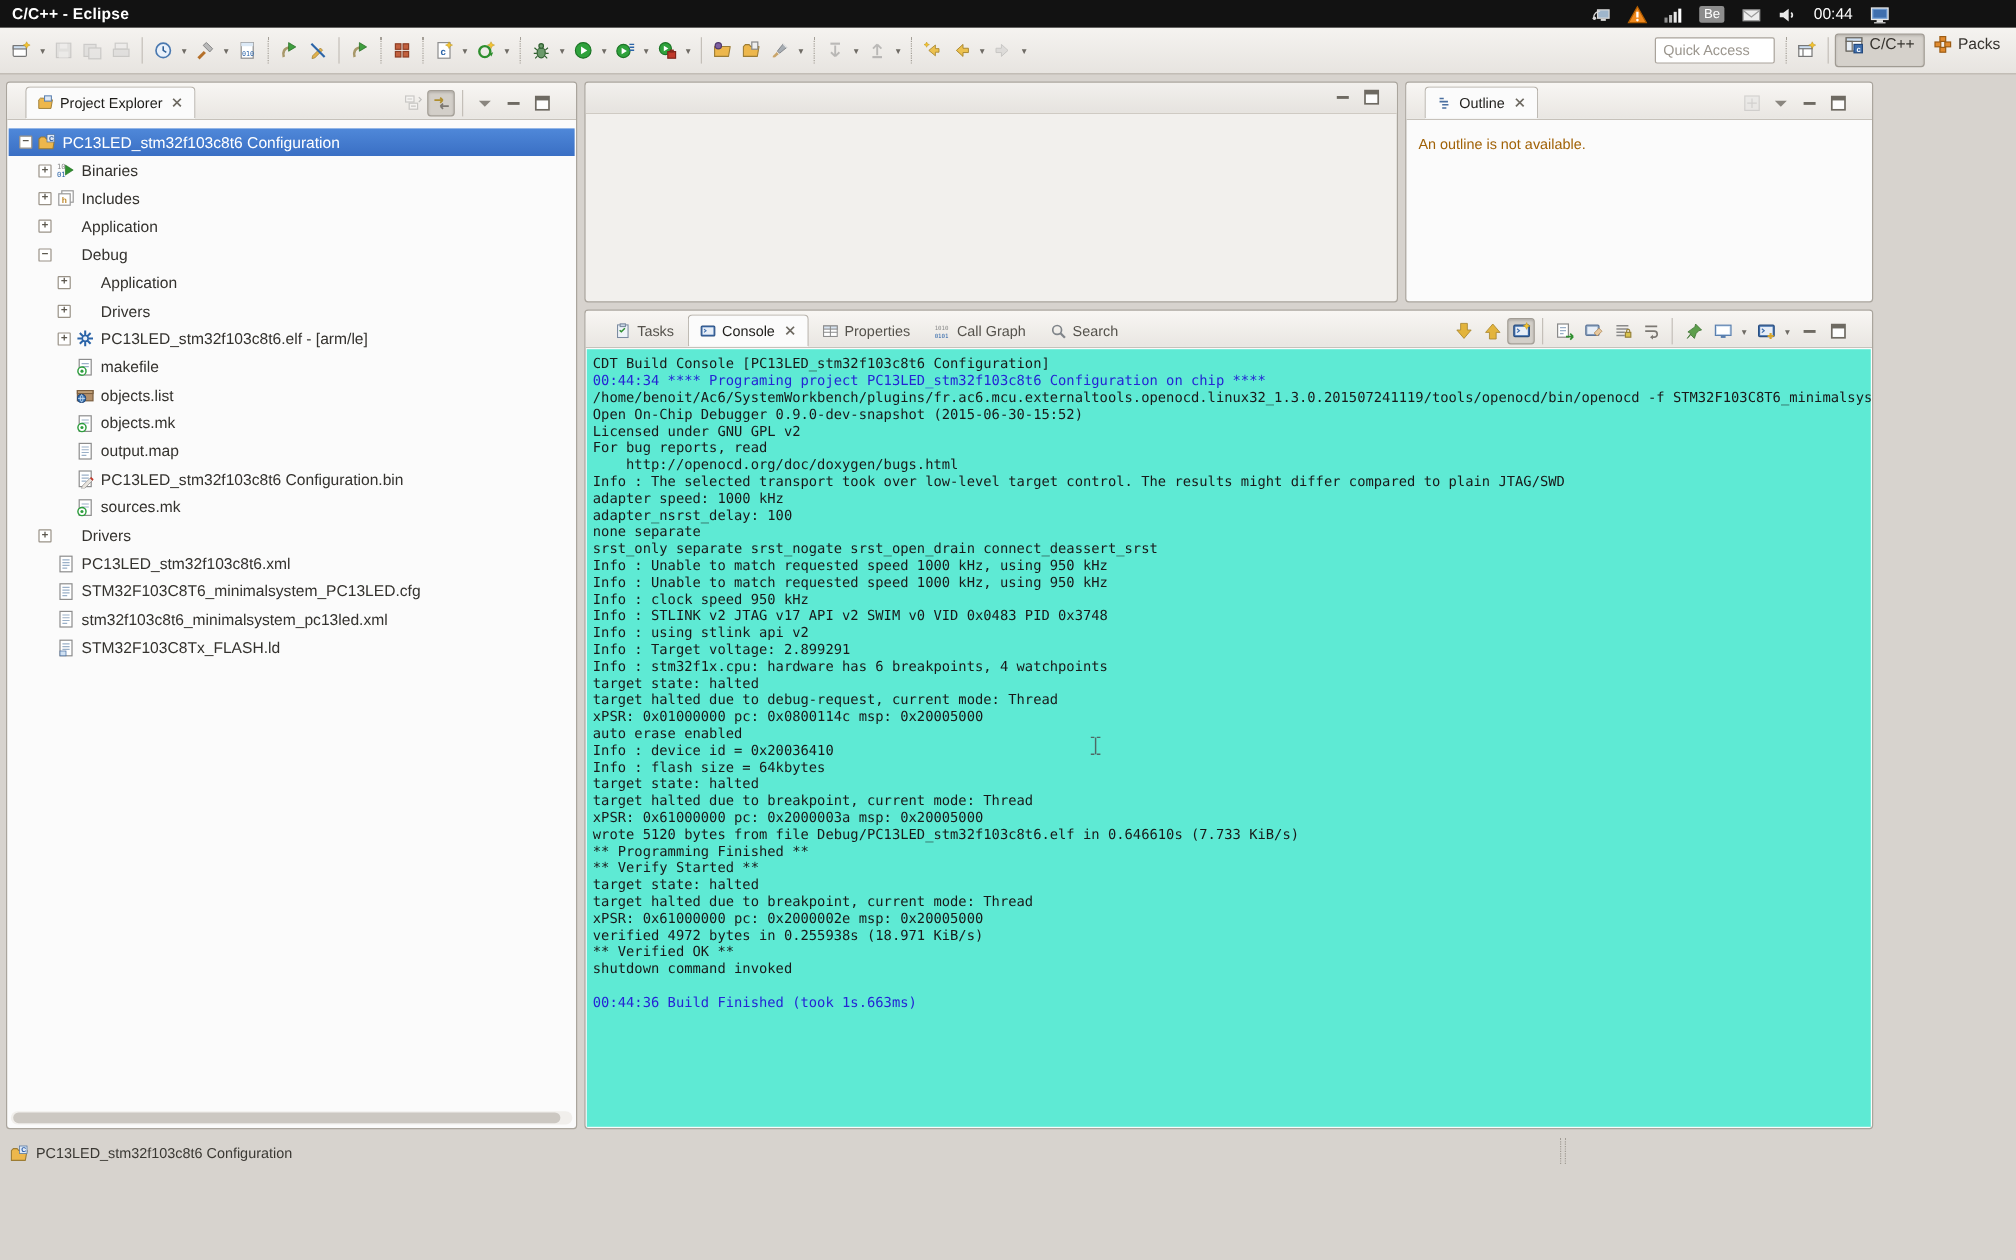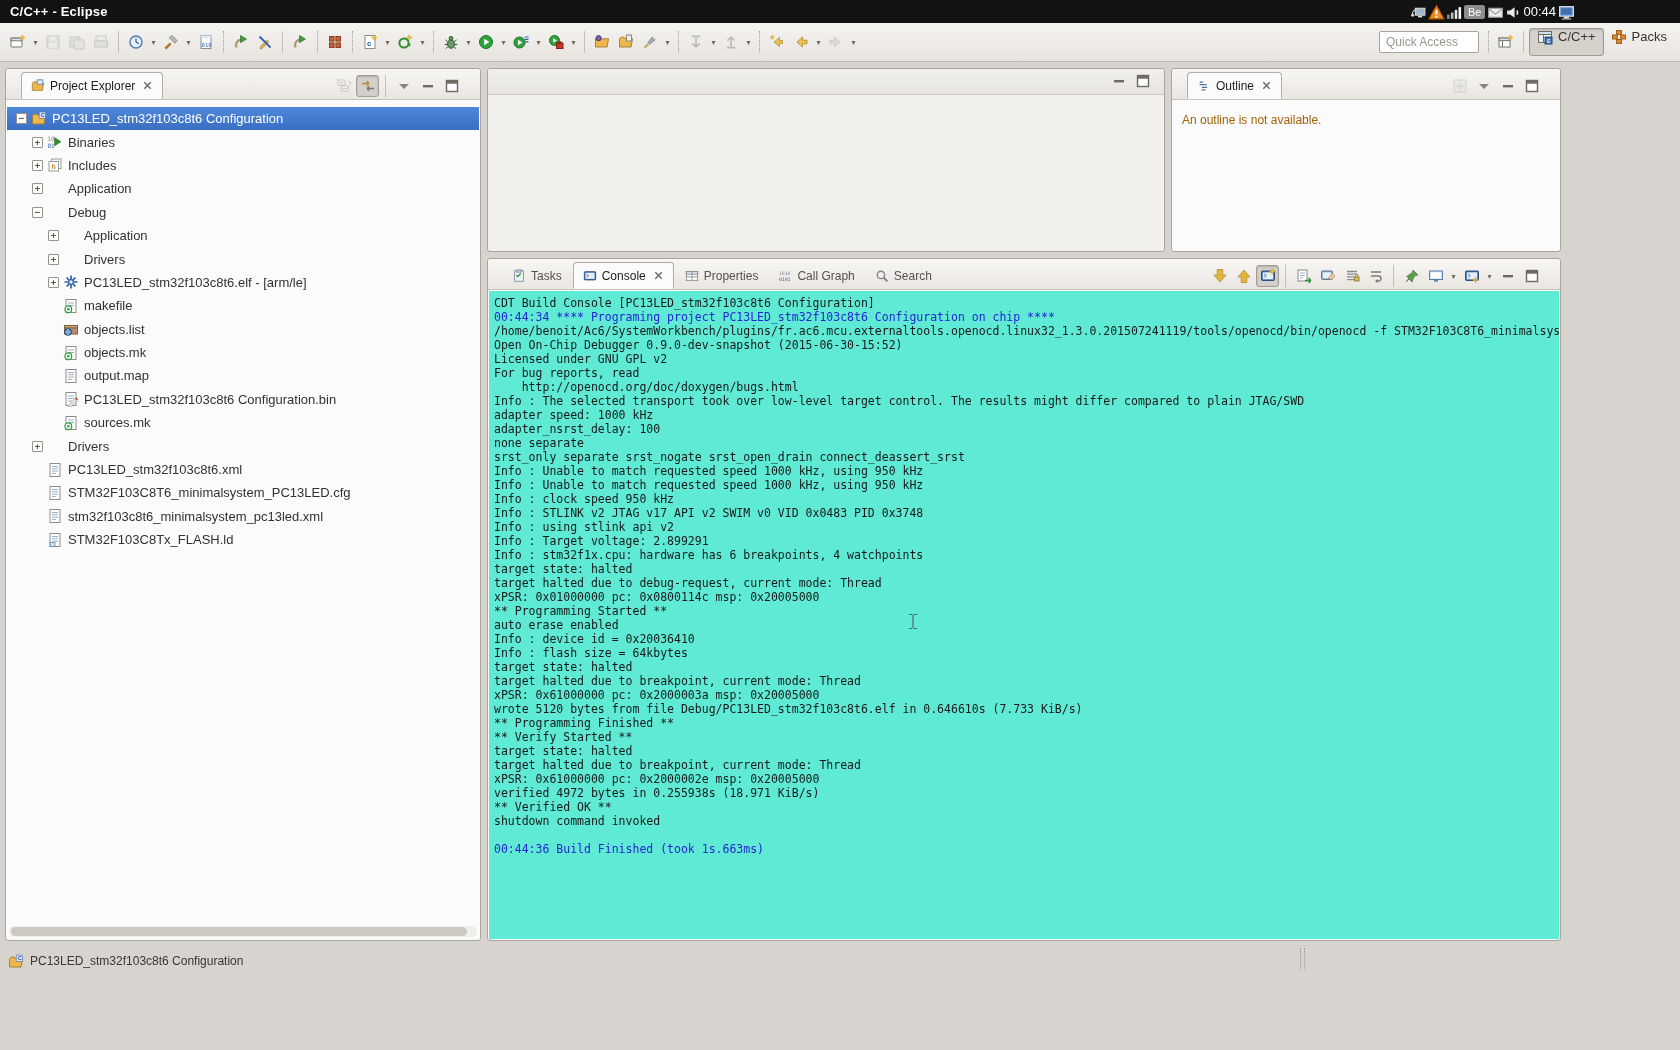--- a/index.html
+++ b/index.html
@@ -3,21 +3,21 @@
 <meta charset="utf-8">
 <style>
   html,body{margin:0;padding:0}
   body{width:1680px;height:1050px;position:relative;overflow:hidden;
        background:#d7d3ce;font-family:"Liberation Sans",sans-serif;
        -webkit-font-smoothing:antialiased}
   
   .titlebar{position:absolute;left:0;top:0;width:1680px;height:23px;background:#121212;
             display:flex;align-items:center;padding:0 10px;box-sizing:border-box;z-index:5}
   .wtitle{color:#fff;font-size:13px;font-weight:bold;letter-spacing:.2px}
-  .tray{margin-left:auto;display:flex;align-items:center;gap:2px;padding-right:96px}
+  .tray{margin-left:auto;display:flex;align-items:center;gap:14px;padding-right:96px}
   .tray .ic svg{width:17px;height:17px;display:block}
   .tray-kbd{background:#8d8d8d;color:#fff;font-size:11px;border-radius:2px;padding:1px 4px}
   .tray-time{color:#fff;font-size:13px}
   
   .toolbar{position:absolute;left:0;top:23px;width:1680px;height:39px;box-sizing:border-box;
            background:linear-gradient(#f5f3f0,#e7e4e0);border-bottom:1px solid #bcb7b0;
            display:flex;align-items:center;padding:0 6px}
   .tbgroup{display:flex;align-items:center}
   .tbtn{width:24px;height:24px;border-radius:3px;display:flex;align-items:center;justify-content:center;flex:none;box-sizing:border-box}
   .tbtn.pressed{background:#d3cfc9;border:1px solid #a29d95;box-shadow:inset 0 1px 2px rgba(0,0,0,.18)}
@@ -926,21 +926,20 @@
       <div class="cline">Info : Unable to match requested speed 1000 kHz, using 950 kHz</div>
       <div class="cline">Info : Unable to match requested speed 1000 kHz, using 950 kHz</div>
       <div class="cline">Info : clock speed 950 kHz</div>
       <div class="cline">Info : STLINK v2 JTAG v17 API v2 SWIM v0 VID 0x0483 PID 0x3748</div>
       <div class="cline">Info : using stlink api v2</div>
       <div class="cline">Info : Target voltage: 2.899291</div>
       <div class="cline">Info : stm32f1x.cpu: hardware has 6 breakpoints, 4 watchpoints</div>
       <div class="cline">target state: halted</div>
       <div class="cline">target halted due to debug-request, current mode: Thread</div>
       <div class="cline">xPSR: 0x01000000 pc: 0x0800114c msp: 0x20005000</div>
-      <div class="cline">** Programming Started **</div>
       <div class="cline">auto erase enabled</div>
       <div class="cline">Info : device id = 0x20036410</div>
       <div class="cline">Info : flash size = 64kbytes</div>
       <div class="cline">target state: halted</div>
       <div class="cline">target halted due to breakpoint, current mode: Thread</div>
       <div class="cline">xPSR: 0x61000000 pc: 0x2000003a msp: 0x20005000</div>
       <div class="cline">wrote 5120 bytes from file Debug/PC13LED_stm32f103c8t6.elf in 0.646610s (7.733 KiB/s)</div>
       <div class="cline">** Programming Finished **</div>
       <div class="cline">** Verify Started **</div>
       <div class="cline">target state: halted</div>

